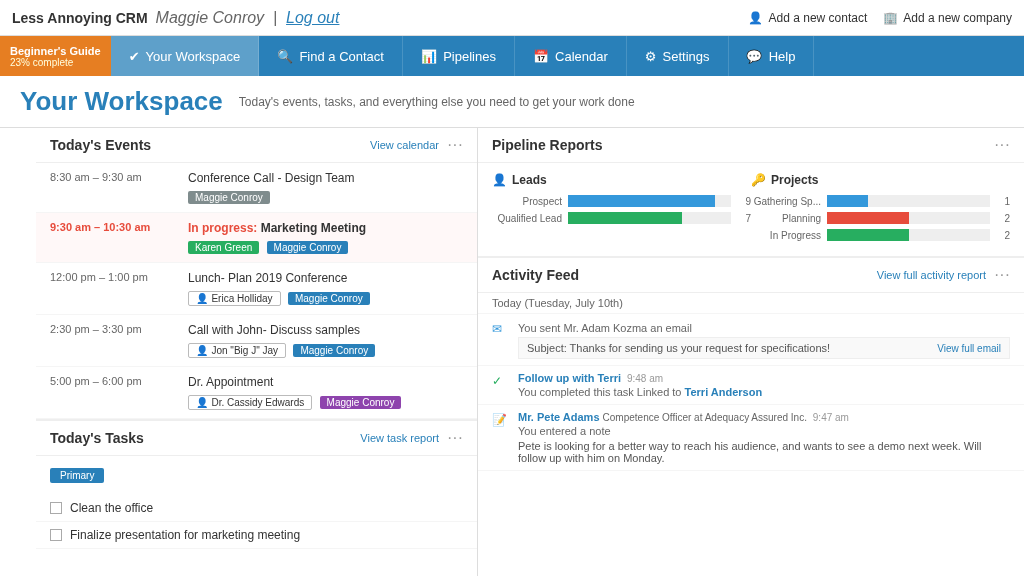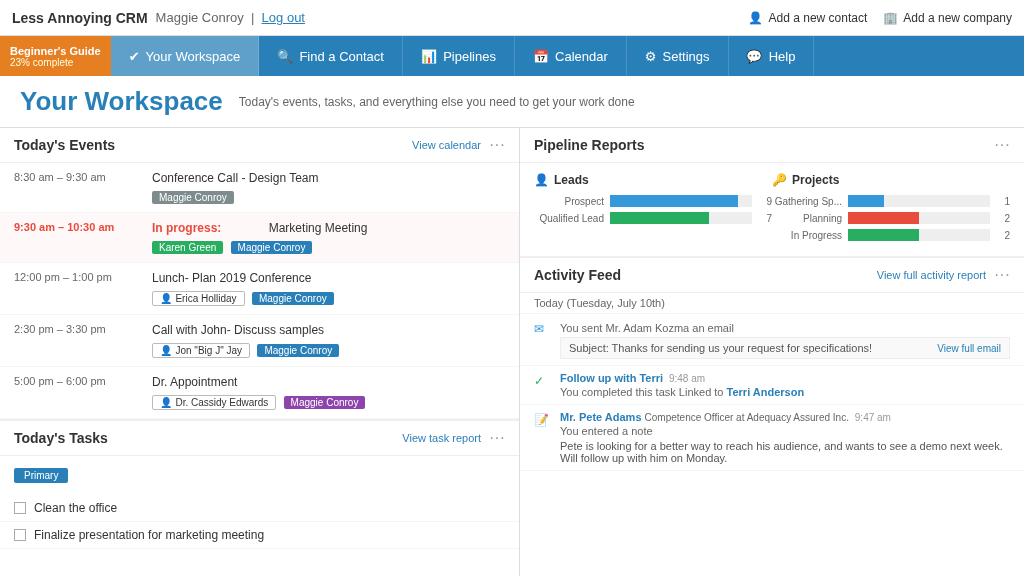--- a/index.html
+++ b/index.html
@@ -2,58 +2,58 @@
 <html><head>
   <meta charset="utf-8">
   <style>
     * { box-sizing: border-box; margin: 0; padding: 0; }
     body { font-family: Arial, sans-serif; font-size: 12px; background: #f0f0f0; color: #333; width: 1024px; height: 576px; overflow: hidden; }
 
     
     #top-bar { background: #fff; height: 36px; display: flex; align-items: center; padding: 0 12px; border-bottom: 1px solid #ddd; justify-content: space-between; }
     #top-bar-left { display: flex; align-items: center; gap: 8px; }
     #app-name { font-size: 14px; font-weight: bold; color: #333; }
-    #user-info { font-size: 13px; color: #666; }
+    #user-info { font-size: 16px; color: #666; font-style: italic; }
     #top-bar-right { display: flex; gap: 16px; align-items: center; }
     .top-btn { display: flex; align-items: center; gap: 5px; font-size: 12px; color: #333; cursor: pointer; background: none; border: none; }
 
     
     #nav-bar { background: #2980b9; height: 40px; display: flex; align-items: stretch; }
     .nav-guide { background: #e67e22; padding: 0 10px; display: flex; flex-direction: column; justify-content: center; cursor: pointer; }
     .nav-guide-title { color: #fff; font-size: 11px; font-weight: bold; }
     .nav-guide-sub { color: #ffd; font-size: 10px; }
     .nav-item { display: flex; align-items: center; gap: 6px; padding: 0 18px; color: #fff; font-size: 13px; cursor: pointer; border-right: 1px solid rgba(255,255,255,0.15); }
     .nav-item.active { background: rgba(255,255,255,0.25); }
 
     
     #page-header { background: #fff; padding: 10px 20px; border-bottom: 1px solid #ddd; display: flex; align-items: center; gap: 16px; }
     #page-title { font-size: 26px; color: #2980b9; font-weight: bold; }
     #page-subtitle { font-size: 12px; color: #666; }
 
     
     #main-content { display: flex; height: calc(576px - 36px - 40px - 52px); overflow: hidden; }
 
     
-    #left-panel { width: 520px; overflow-y: auto; background: #fff; border-right: 1px solid #ddd; }
+    #left-panel { width: 478px; overflow-y: auto; background: #fff; border-right: 1px solid #ddd; padding-left: 36px; }
     #right-panel { flex: 1; overflow-y: auto; background: #fff; }
 
     
     .section-header { display: flex; align-items: center; justify-content: space-between; padding: 8px 14px; border-bottom: 1px solid #eee; }
     .section-title { font-size: 14px; font-weight: bold; color: #333; }
     .section-link { font-size: 11px; color: #2980b9; cursor: pointer; text-decoration: none; }
     .section-dots { color: #999; font-size: 16px; cursor: pointer; }
 
     
     .event-row { display: flex; align-items: flex-start; padding: 8px 14px; border-bottom: 1px solid #f5f5f5; gap: 8px; }
     .event-time { width: 130px; font-size: 11px; color: #666; flex-shrink: 0; white-space: nowrap; }
     .event-time.highlight { color: #e74c3c; font-weight: bold; }
     .event-details { flex: 1; }
     .event-name { font-size: 12px; color: #333; margin-bottom: 4px; }
     .event-name .in-progress { color: #e74c3c; font-weight: bold; }
-    .event-name .event-title { font-weight: normal; margin-left: 44px; }
+    .event-name .event-title { font-weight: bold; }
     .tag { display: inline-block; padding: 1px 7px; border-radius: 2px; font-size: 10px; color: #fff; margin-right: 4px; margin-top: 2px; cursor: pointer; }
     .tag-gray { background: #7f8c8d; }
     .tag-blue { background: #2980b9; }
     .tag-green { background: #27ae60; }
     .tag-purple { background: #8e44ad; }
     .tag-person { background: #fff; border: 1px solid #bbb; color: #333; display: inline-flex; align-items: center; gap: 3px; }
 
     
     .tasks-section { border-top: 2px solid #eee; }
     .task-badge { display: inline-block; background: #2980b9; color: #fff; font-size: 10px; padding: 2px 10px; border-radius: 2px; margin: 8px 14px 8px; }

